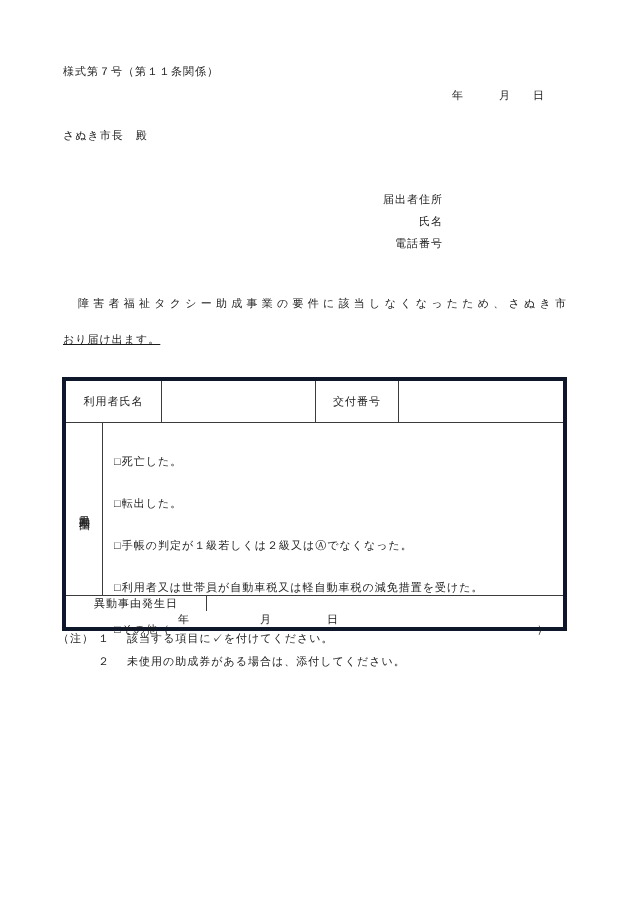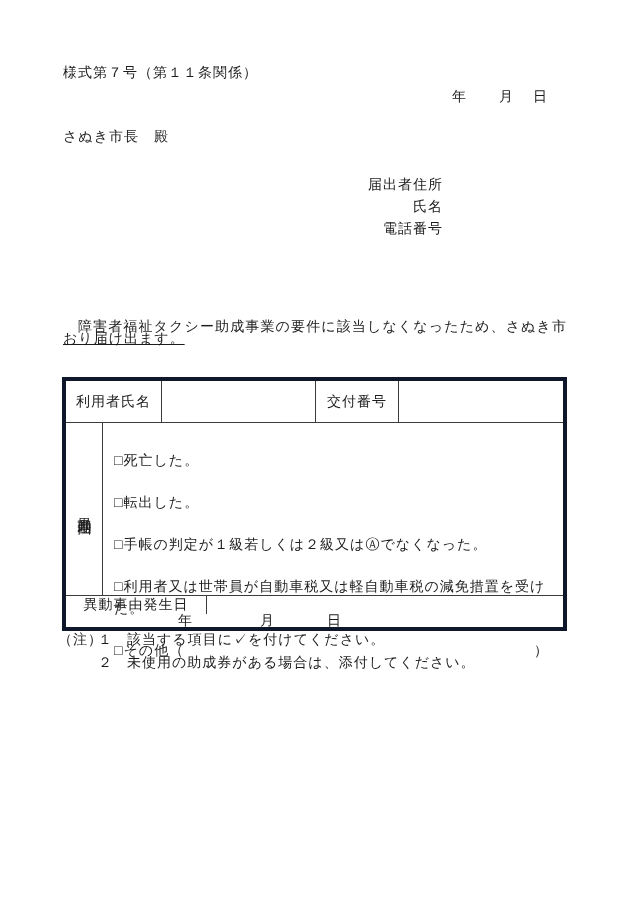--- a/index.html
+++ b/index.html
@@ -4,50 +4,50 @@
 <style>
   html, body { margin: 0; padding: 0; background: #e8e8e8; }
   .page {
     position: relative;
     width: 630px;
     height: 903px;
     margin: 0 auto;
     background: #ffffff;
     color: #1c1c1c;
     font-family: "Liberation Serif", "DejaVu Serif", serif;
-    font-size: 14px;
+    font-size: 11px;
     letter-spacing: 1px;
     overflow: hidden;
   }
   .abs { position: absolute; white-space: nowrap; }
 
   
   .form-number   { left: 63px;  top: 64px; }
   .date-line span { position: absolute; top: 0; }
   .date-line     { left: 0; top: 88px; width: 630px; height: 18px; }
   .date-year     { left: 452px; }
   .date-month    { left: 499px; }
   .date-day      { left: 533px; }
   .addressee     { left: 63px;  top: 128px; }
-  .notifier-line { right: 187px; text-align: right; }
+  .notifier-line { right: 187px; text-align: right; margin-top: 16px; }
   .notifier-address { top: 176px; }
   .notifier-name    { top: 198px; }
   .notifier-phone   { top: 220px; }
   .doc-title     { left: 187px; top: 252px; letter-spacing: 0.8px; }
 
   
   .body-line {
     left: 63px;
     width: 504px;
     line-height: 22px;
     white-space: normal;
     letter-spacing: 1px;
   }
   .body-line.justify { text-align: justify; text-align-last: justify; }
-  .body-line1 { top: 292px; padding-left: 15px; width: 489px; margin-top: 24px; }
+  .body-line1 { top: 292px; padding-left: 15px; width: 489px; }
   .body-line2 { top: 314px; }
   .body-line3 { top: 328px; text-decoration: underline; }
 
   
   .form-table {
     position: absolute;
     left: 62px;
     top: 377px;
     width: 505px;
     border: 4px solid #0f172a;

